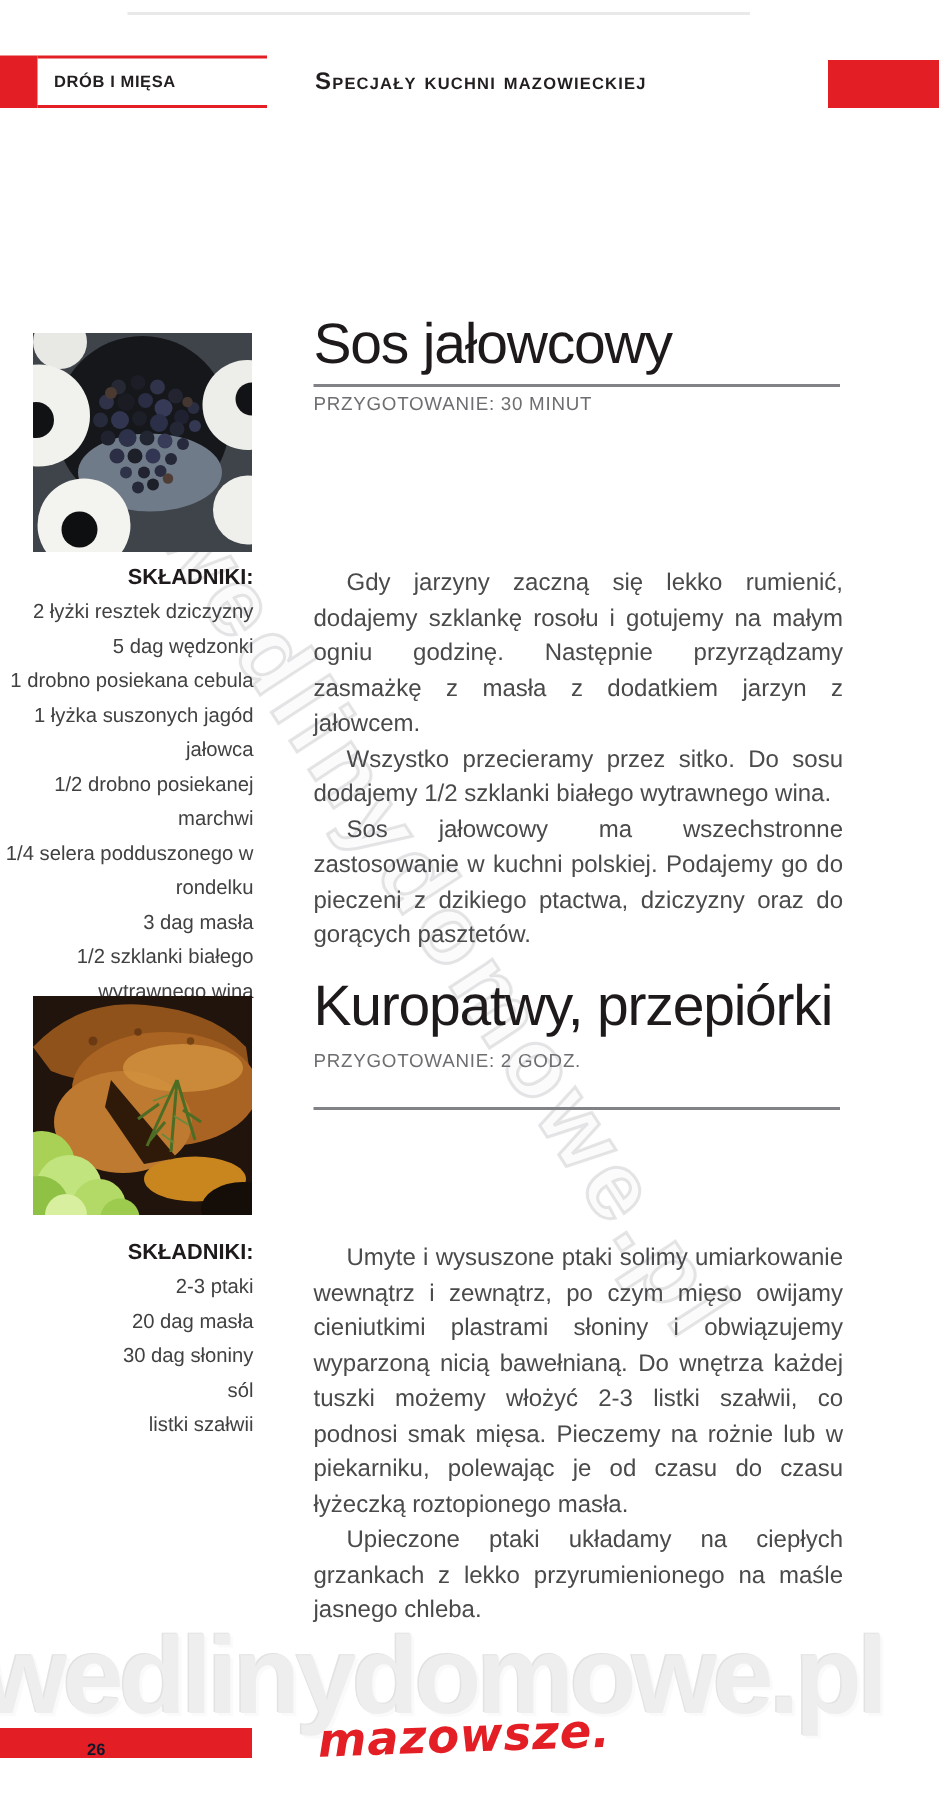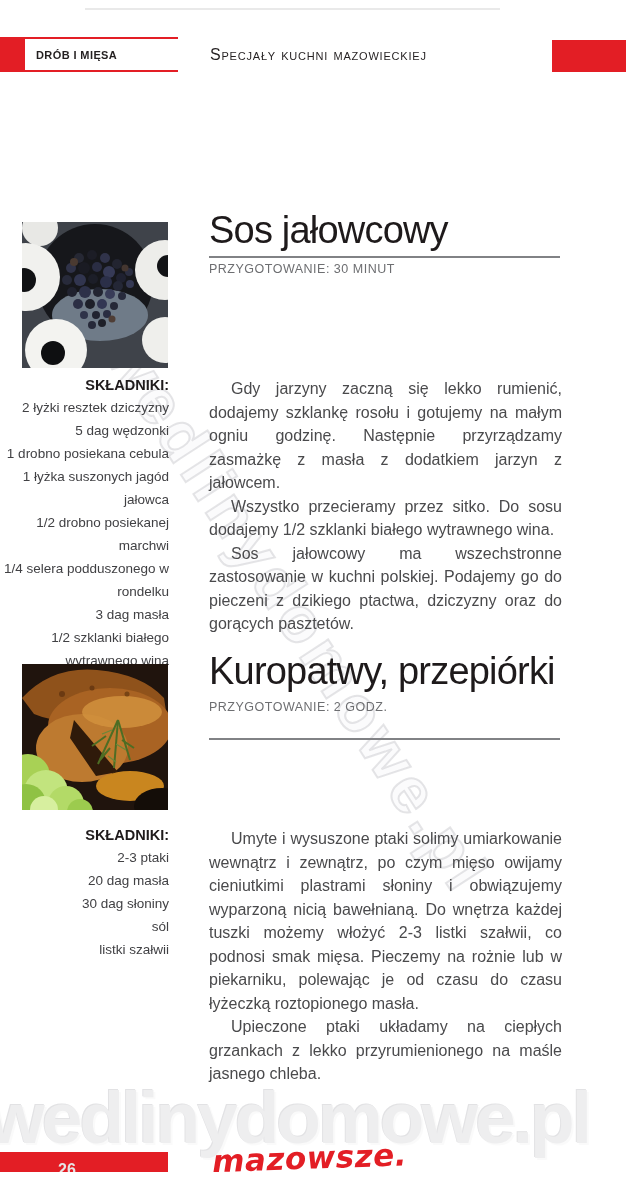--- a/index.html
+++ b/index.html
@@ -15,21 +15,21 @@
   .red-left{position:absolute;left:0;top:37px;width:25px;height:35px;background:#e31e25;}
   .red-right{position:absolute;left:552px;top:40px;width:74px;height:32px;background:#e31e25;}
   .chapter{
     position:absolute;left:25px;top:37px;width:142px;height:31px;
     border-top:2px solid #e31e25;border-bottom:2px solid #e31e25;
     display:flex;align-items:center;padding-left:11px;box-sizing:content-box;
   }
   .chapter span{font-size:11px;font-weight:bold;letter-spacing:.4px;color:#231f20;}
   .book-title{
     position:absolute;left:210px;top:46px;
-    font-size:16px;font-weight:normal;font-variant:small-caps;
+    font-size:16px;font-weight:bold;font-variant:small-caps;
     letter-spacing:.8px;color:#231f20;
   }
 
   
   .wm-diag{
     position:absolute;left:152px;top:322px;z-index:1;
     font-size:64px;font-weight:bold;letter-spacing:5px;white-space:nowrap;
     color:rgba(225,225,228,0.12);
     -webkit-text-stroke:2px rgba(190,190,196,0.40);
     transform:rotate(57deg);transform-origin:0 0;
@@ -70,21 +70,21 @@
   .body{position:absolute;left:209px;width:353px;z-index:2;}
   .b1{top:377px;}
   .b2{top:827px;}
   .body p{
     margin:0;font-size:16px;line-height:23.5px;color:#4a4a4c;
     text-align:justify;text-indent:22px;hyphens:auto;-webkit-hyphens:auto;
   }
 
   
   .page-num-block{position:absolute;left:0;top:1152px;width:168px;height:48px;background:#e31e25;z-index:3;}
-  .page-num{position:absolute;left:58px;top:9px;font-size:16px;font-weight:bold;color:#e5e5e5;}
+  .page-num{position:absolute;left:58px;top:9px;font-size:11px;font-weight:bold;color:#0f172a;}
   .logo{position:absolute;left:212px;top:1140px;z-index:3;width:180px;}
   .logo-text{
     color:#e31e25;font-size:31px;font-weight:bold;font-style:italic;
     letter-spacing:.5px;transform:rotate(-2deg);
     font-family:"DejaVu Sans", sans-serif;
   }
   .logo-tag{color:#1f1f1f;font-size:12px;text-align:right;margin-top:-3px;padding-right:4px;}
 </style>
 </head>
 <body>

